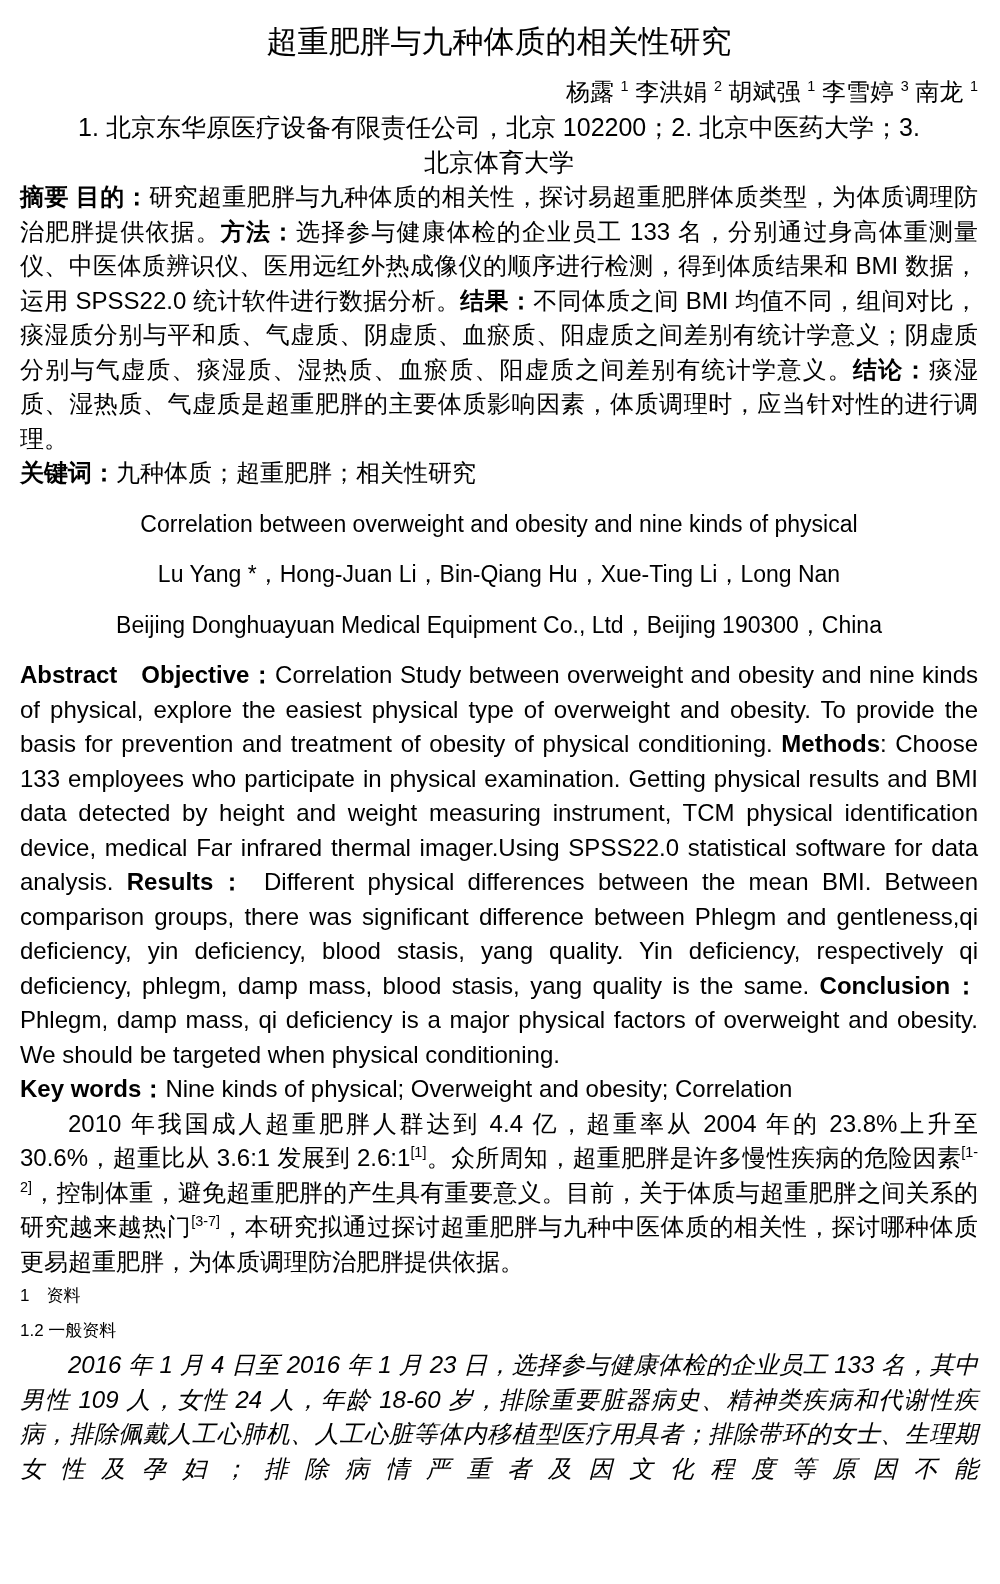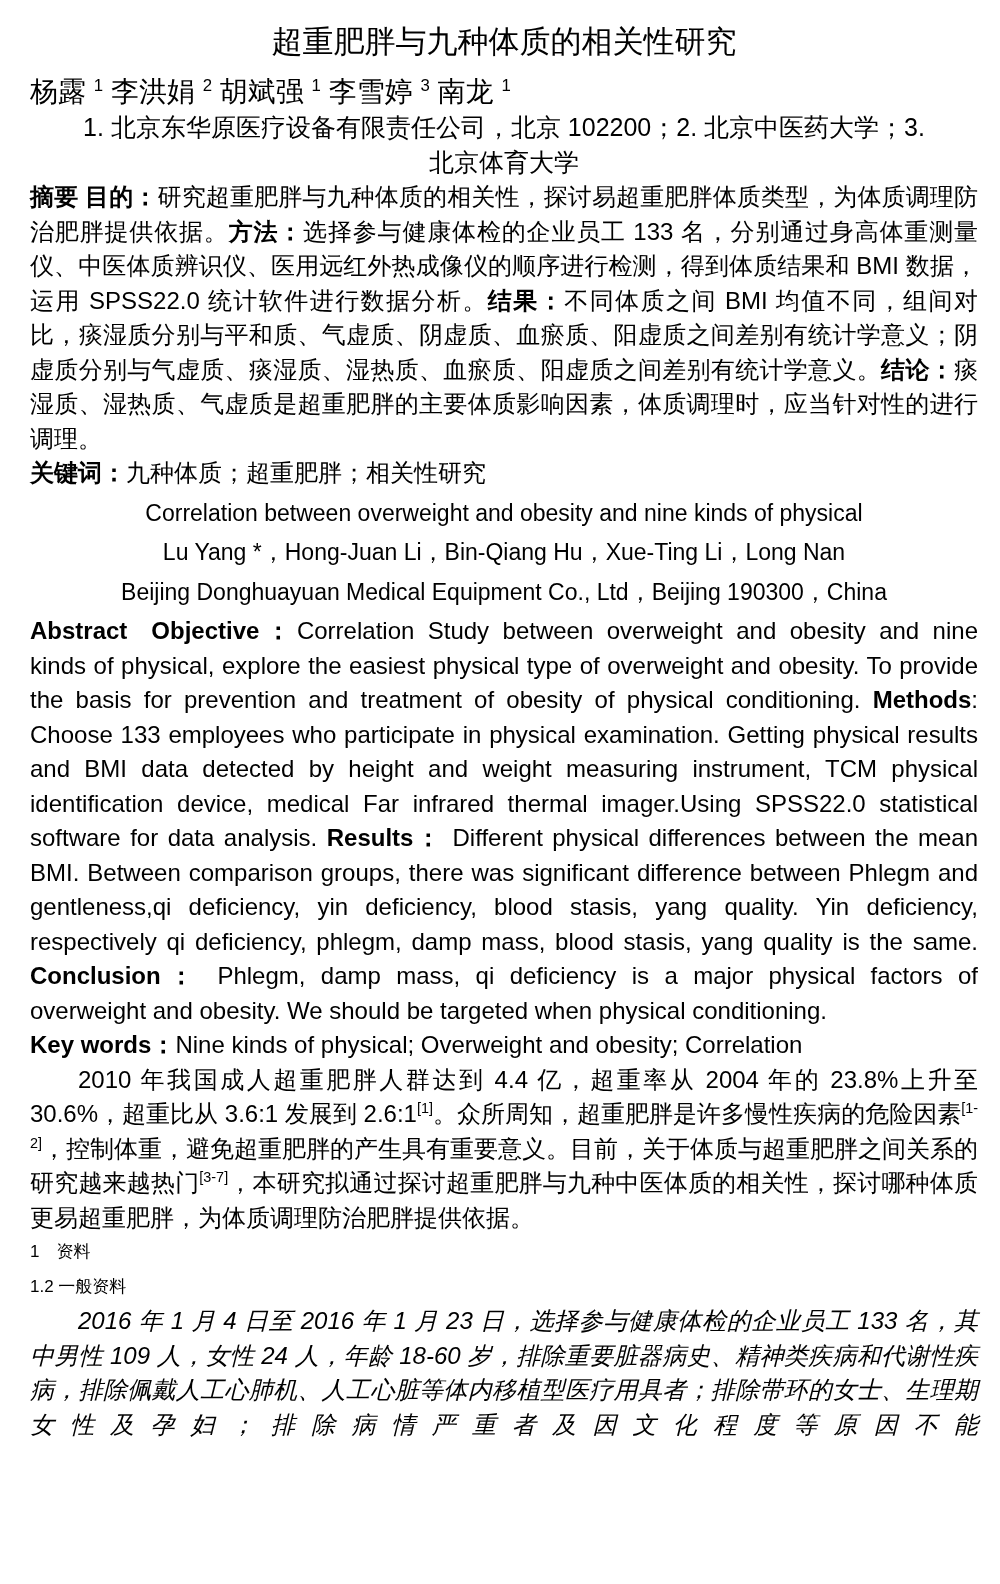--- a/index.html
+++ b/index.html
@@ -7,54 +7,54 @@
     padding: 0;
     background: #ffffff;
   }
   .page {
     position: relative;
     width: 1000px;
     height: 1584px;
     background: #ffffff;
     color: #000000;
     box-sizing: border-box;
-    padding: 16px 22px 0 30px;
+    padding: 16px 22px 0 20px;
     overflow: hidden;
     
     font-family: "Liberation Sans", serif;
   }
   h1.title-zh {
     font-size: 31px;
     line-height: 44px;
     font-weight: normal;
     text-align: center;
     margin: 4px 0 10px 0;
   }
   .authors-zh {
-    font-size: 28px;
+    font-size: 24px;
     line-height: 36px;
-    text-align: left;
+    text-align: right;
   }
   .affil-zh {
     font-size: 25px;
     line-height: 35px;
     text-align: center;
   }
   p.para {
     margin: 0;
     font-size: 24px;
     line-height: 34.5px;
     text-align: justify;
   }
   .en {
     font-family: "Liberation Sans", sans-serif;
     font-size: 23px;
   }
   .center-line {
-    margin: 5px;
+    margin: 16px;
     line-height: 34.5px;
     text-align: center;
   }
   .indent {
     text-indent: 2em;
   }
   .fill-last {
     text-align-last: justify;
     font-style: italic;
   }

